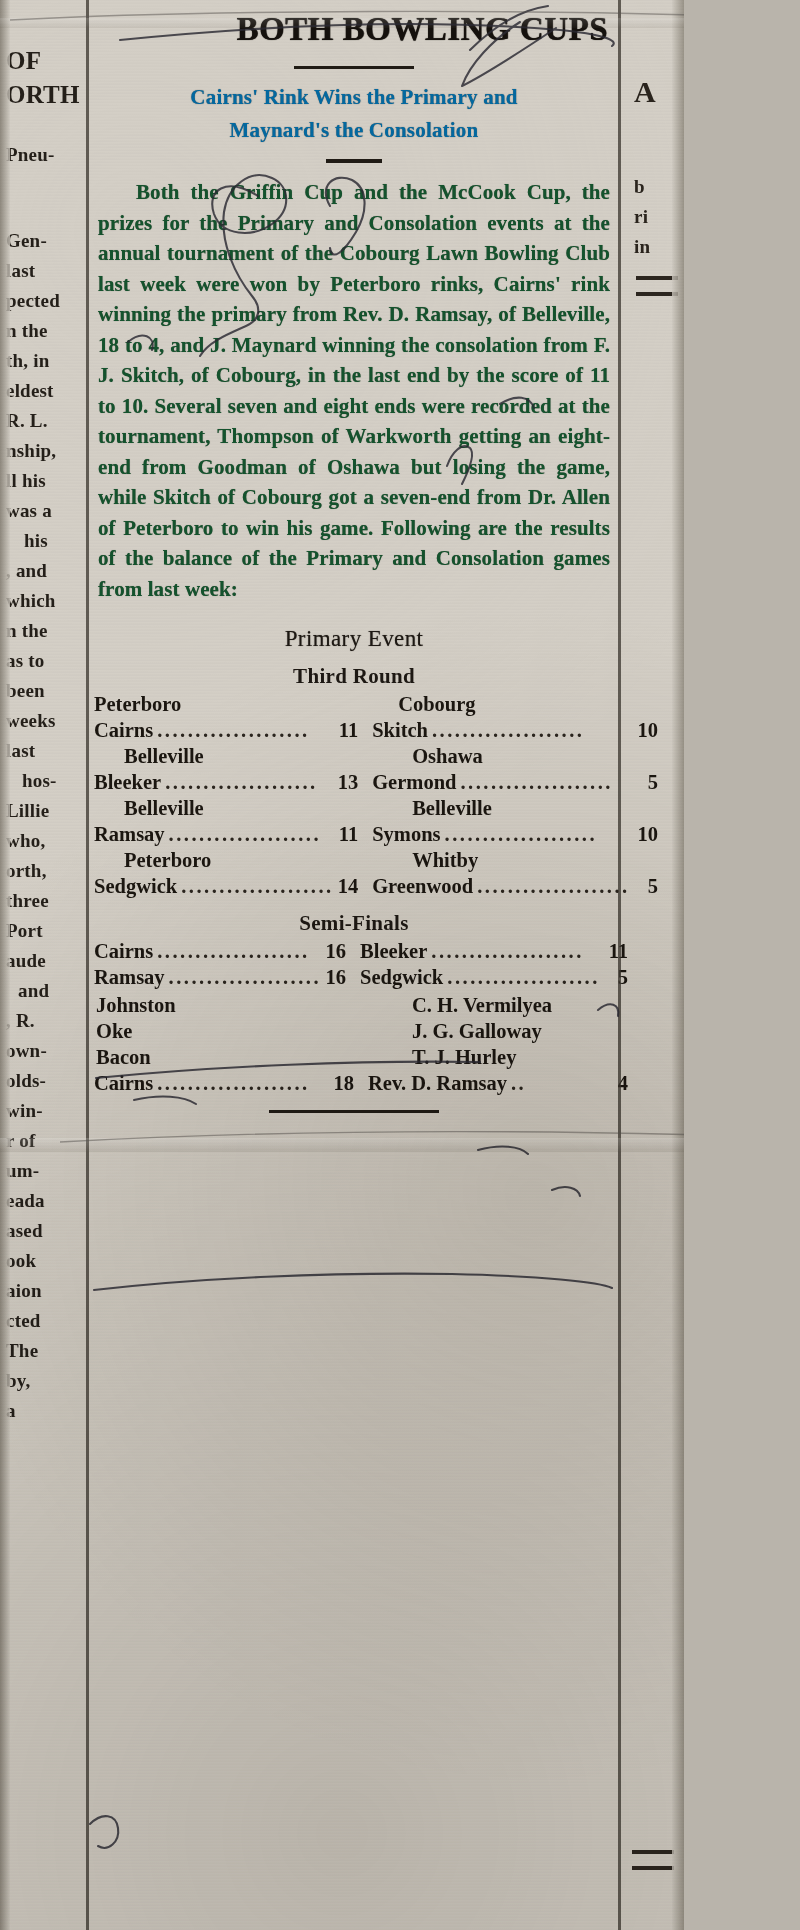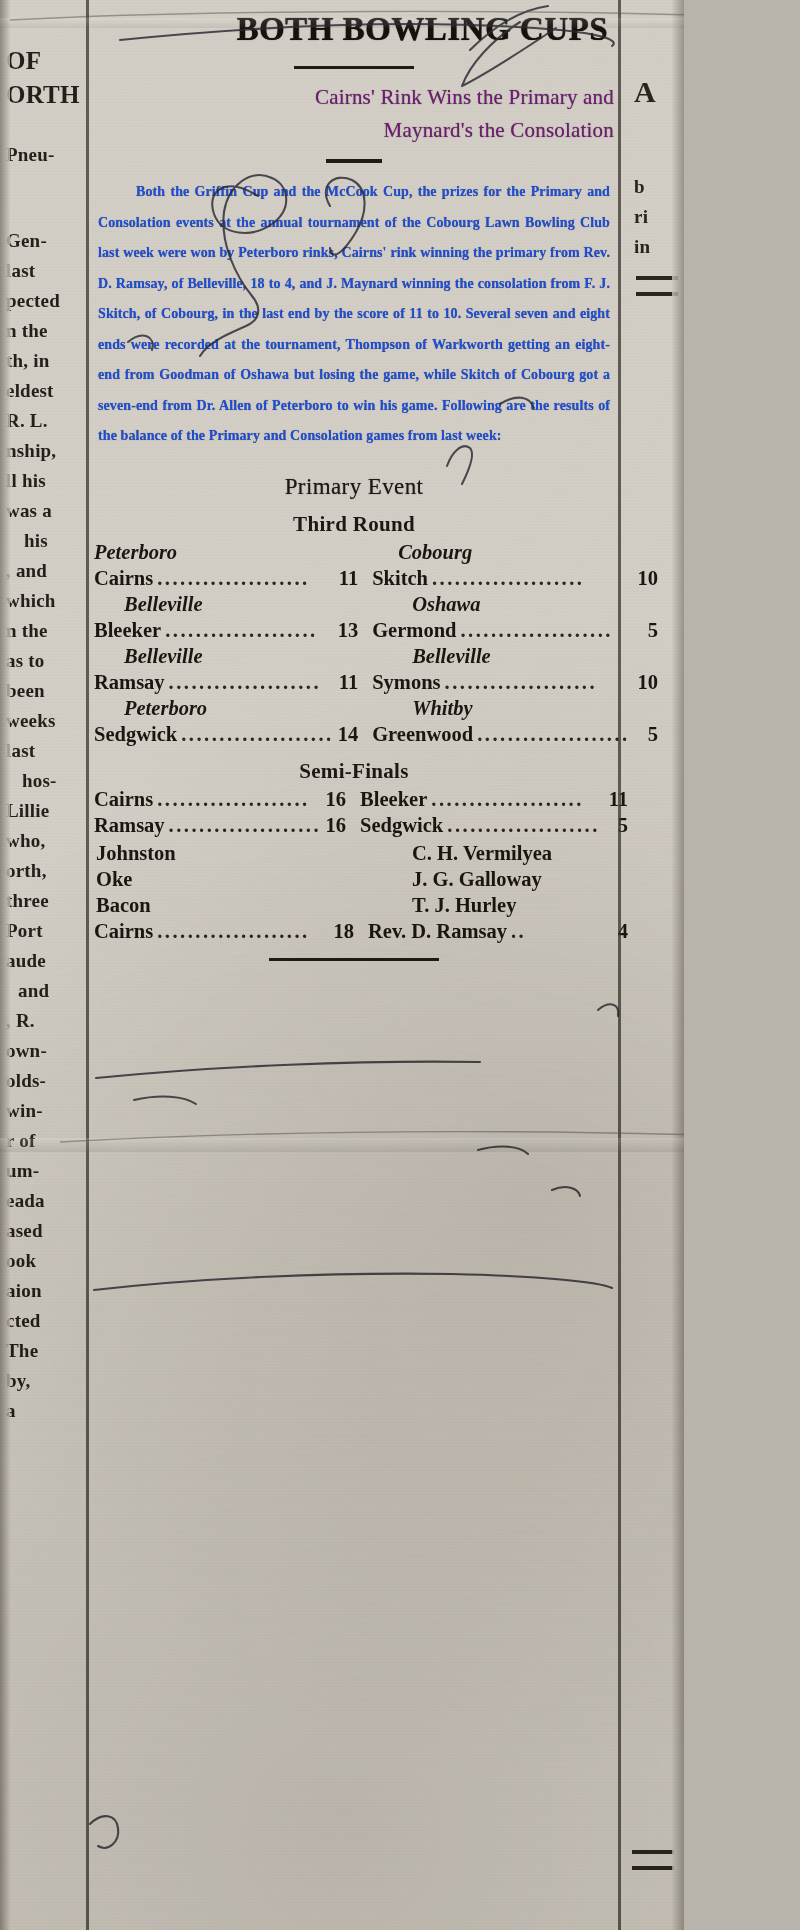--- a/index.html
+++ b/index.html
@@ -133,37 +133,37 @@
 
   .hdiv {
     width: 120px;
     height: 3px;
     background: #201b15;
     margin: 16px auto 12px;
   }
   .hdiv.small { width: 56px; margin: 12px auto 14px; height: 4px; }
 
   .sub {
-    font-weight: 400;
+    font-weight: 700;
     font-size: 21px;
     line-height: 33px;
-    text-align: right;
-    color: #701a75;
+    text-align: center;
+    color: #0369a1;
     letter-spacing: .2px;
     text-shadow: 0 0 1px rgba(25,20,15,.6);
   }
 
   .body {
     margin-top: 14px;
-    font-size: 14px;
+    font-size: 21px;
     line-height: 30.5px;
     text-align: justify;
     text-justify: inter-word;
     font-weight: 700;
-    color: #1d4ed8;
+    color: #14532d;
     letter-spacing: .1px;
     padding: 0 4px;
     text-shadow: 0 0 .7px rgba(25,20,15,.55);
   }
   .body .indent { display: inline-block; width: 38px; }
 
   .sec-title {
     text-align: center;
     font-weight: 400;
     font-size: 23px;
@@ -181,21 +181,21 @@
 
   table.results {
     width: 100%;
     border-collapse: collapse;
     font-size: 20.5px;
     font-weight: 700;
     color: #1b1610;
     margin-top: 2px;
   }
   table.results td { padding: 0; vertical-align: bottom; line-height: 26px; }
-  .clubline td { line-height: 25px; font-style: italic; }
+  .clubline td { line-height: 25px; }
   .club { padding-left: 6px; }
   .club.right { padding-left: 40px; }
   .club.right2 { padding-left: 54px; }
   .name { white-space: nowrap; padding-left: 2px; }
   .colL { width: 50%; }
   .colR { width: 50%; }
   .cellpair { display: flex; align-items: baseline; width: 100%; }
   .cellpair .nm { flex: 0 0 auto; }
   .cellpair .dt {
     flex: 1 1 auto;

